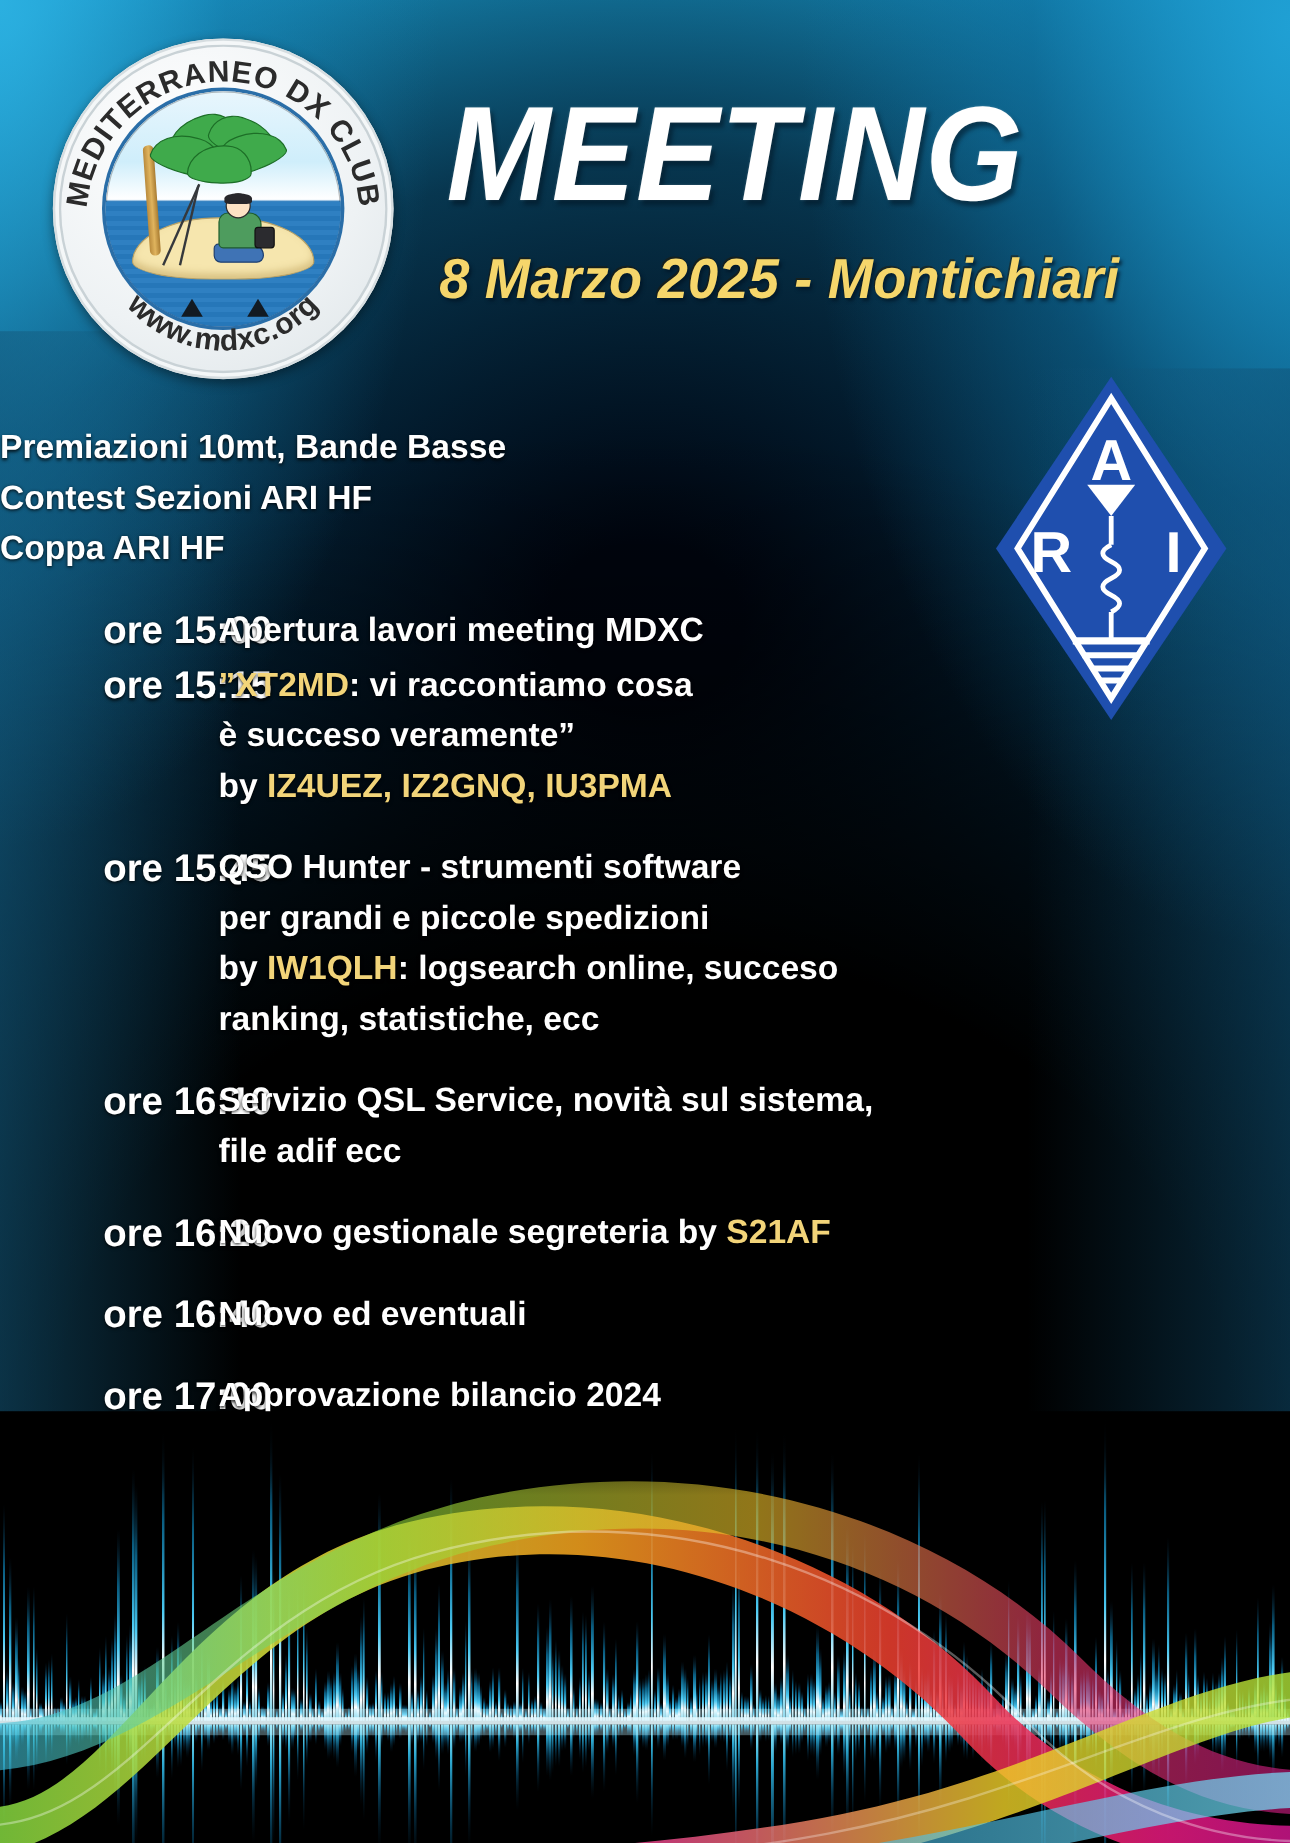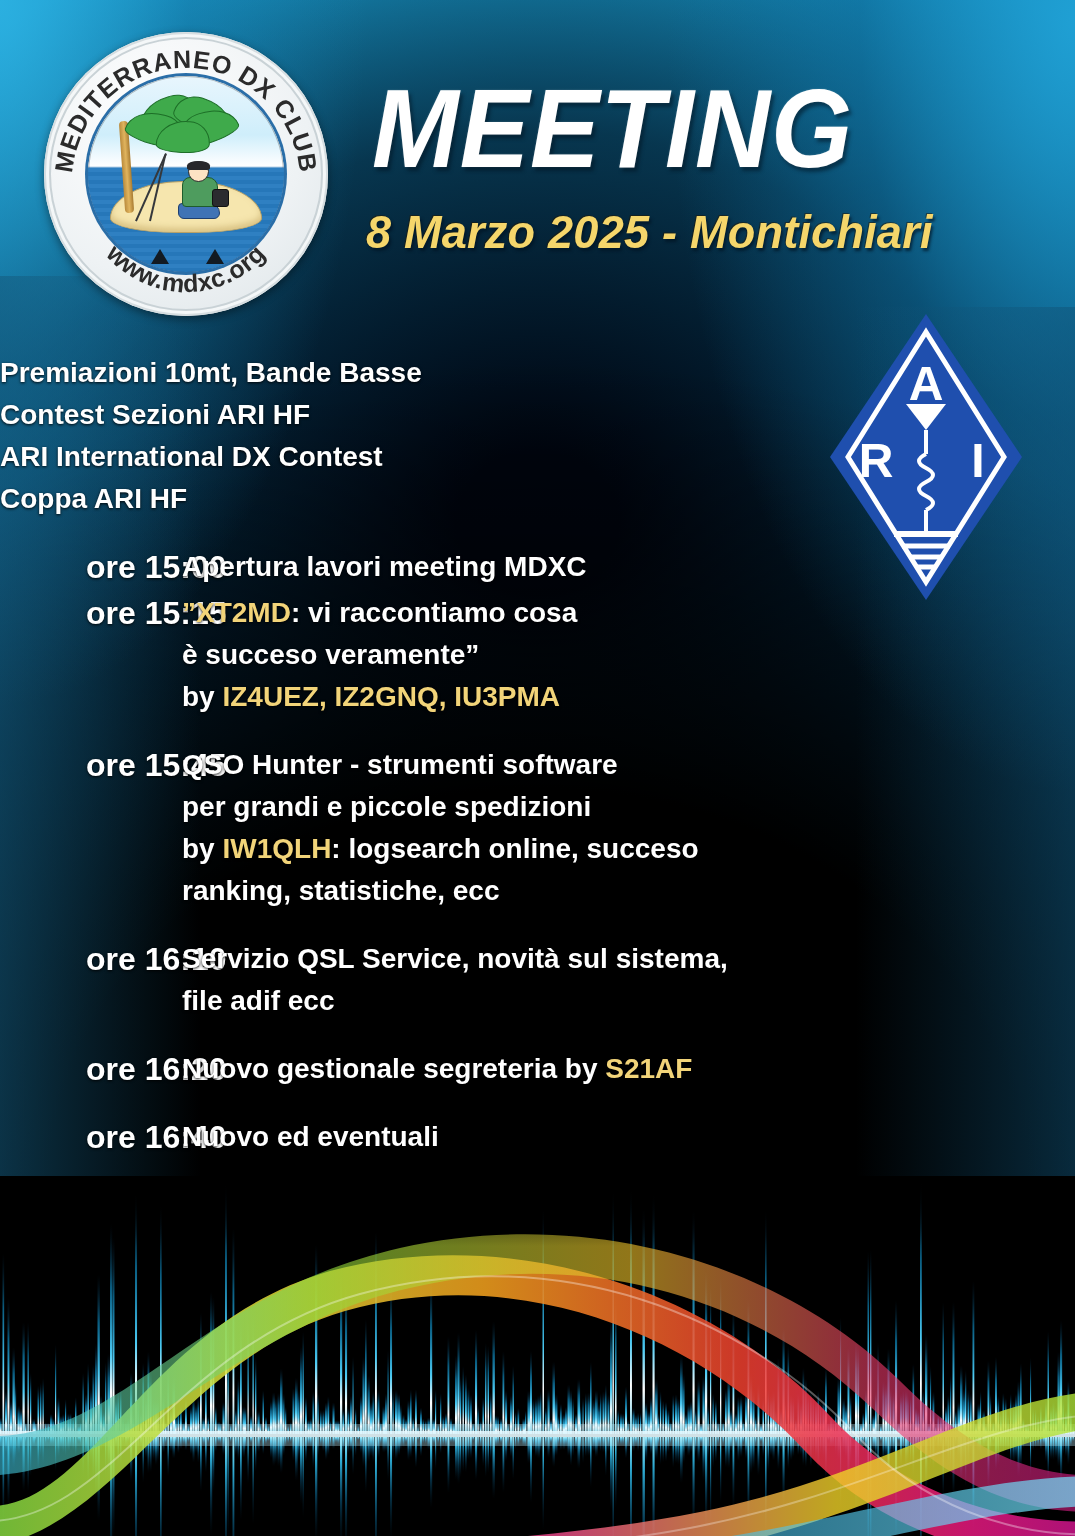--- a/index.html
+++ b/index.html
@@ -276,21 +276,20 @@
         <line x1="89" y1="255" x2="107" y2="255" stroke-width="5"></line>
       </g>
     </svg>
   </div>
 
   <div class="schedule" id="schedule">
       <div class="block">
         <div class="body">
           <div class="ln"><span>Premiazioni 10mt, Bande Basse</span></div>
           <div class="ln"><span>Contest Sezioni ARI HF</span></div>
-          <div class="ln"><span>ARI International DX Contest</span></div>
           <div class="ln"><span>Coppa ARI HF</span></div>
         </div>
       </div>
       <div class="block gap-sm">
         <div class="time">ore 15:00</div>
         <div class="body">
           <div class="ln"><span>Apertura lavori meeting MDXC</span></div>
         </div>
       </div>
       <div class="block">

